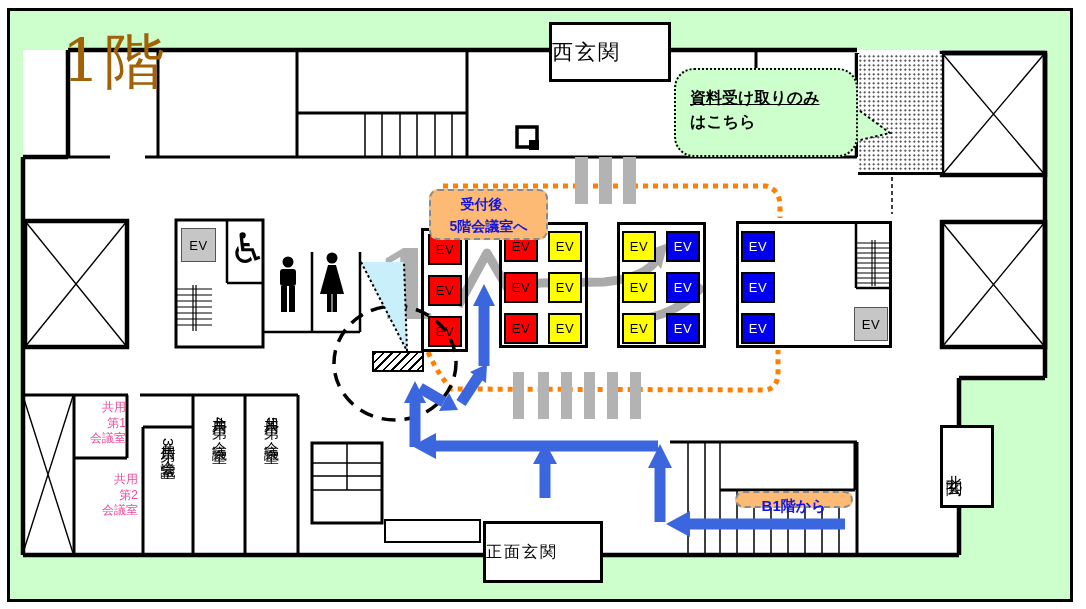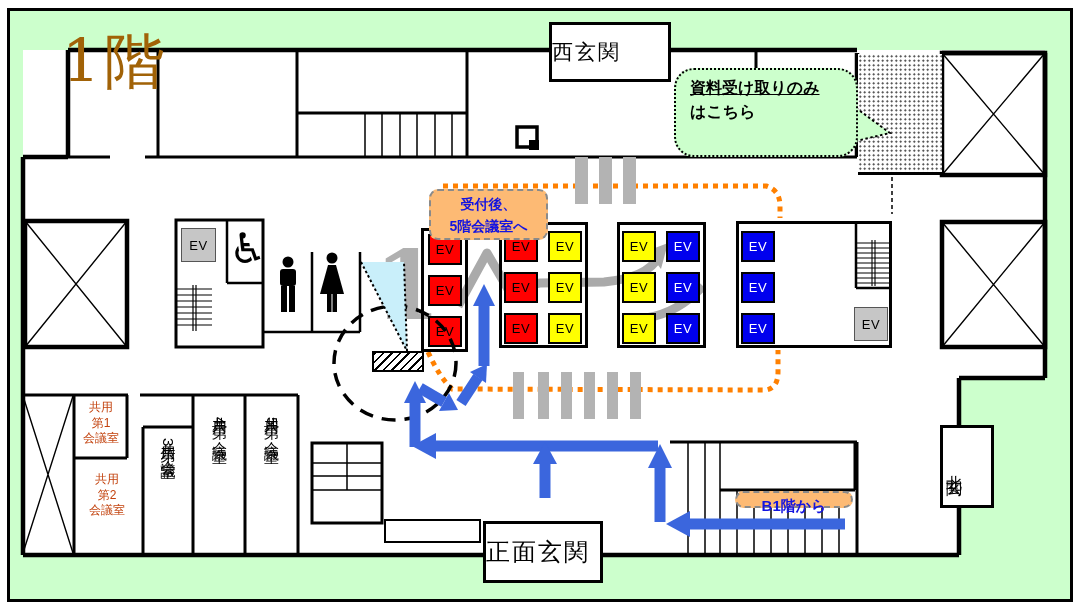--- a/index.html
+++ b/index.html
@@ -18,21 +18,21 @@
   .ev-yellow{background:#FFFF00;color:#000}
   .ev-blue{background:#0000EE;color:#fff}
   .ev-gray{width:35px;height:34px;background:#C6C6C6;border:1px solid #555;color:#000}
   .dashedbox{background:#fdba74;border:2px dashed #8a8a8a;border-radius:9px;color:#1414E0;font-weight:bold;text-align:center;z-index:6}
   .solidbox{background:#fff;border:3px solid #000;display:flex;align-items:center;justify-content:flex-start;z-index:6;color:#000}
   .bubble{border:2.5px dotted #000;z-index:6;color:#000}
   .desk{background:repeating-linear-gradient(135deg,#000 0,#000 1.5px,#fff 1.5px,#fff 6px);border:2px solid #000}
   .dotted-area{background-image:radial-gradient(circle,#333 .8px,transparent 1.2px);background-size:4.5px 4.5px;background-color:#fff;border-bottom:3px solid #000}
   .floor-label{font-family:"DejaVu Serif","Liberation Serif",serif;font-size:60px;color:#a16207;letter-spacing:4px}
   .big-num{font-family:"DejaVu Serif","Liberation Serif",serif;font-size:96px;line-height:1;color:#b0b0b0;font-weight:bold}
-  .roomlbl{font-size:12px;line-height:1.3;text-align:center;color:#c2410c}
+  .roomlbl{font-size:12px;line-height:1.3;text-align:right;color:#ec4899}
   .vtext{writing-mode:vertical-rl;font-size:15px;letter-spacing:4px;color:#000}
   .u{text-decoration:underline}
 </style>
 </head>
 <body>
 
 <div id="page">
 
   <div class="abs green-bg"></div>
 
@@ -196,28 +196,28 @@
     <path d="M361,262 L407,351 L404,262" fill="#C9EFFA" stroke="#000" stroke-width="2" stroke-dasharray="2.5,2.5"></path>
     <path d="M856,108 L890,133 L856,141" fill="#CCFFCC" stroke="#000" stroke-width="2" stroke-dasharray="2.5,2.5"></path>
   </svg>
 
   <div class="abs solidbox" style="left:549px;top:22px;width:122px;height:60px;font-size:21px;letter-spacing:2px">
       <span>西玄関</span>
     </div>
   <div class="abs solidbox" style="left:940px;top:425px;width:54px;height:83px">
       <span class="vtext" style="font-size:16px;letter-spacing:3px">北玄関</span>
     </div>
-  <div class="abs solidbox" style="left:483px;top:521px;width:120px;height:62px;font-size:24px;letter-spacing:2px">
+  <div class="abs solidbox" style="left:483px;top:521px;width:120px;height:62px;font-size:16px;letter-spacing:2px">
       <span>正面玄関</span>
     </div>
 
   <div class="abs dashedbox" style="left:429px;top:189px;width:119px;height:51px;font-size:14px;line-height:1.55;padding-top:3px">
     <div>受付後、</div>
     <div>5階会議室へ</div>
   </div>
   <div class="abs dashedbox" style="left:735px;top:491px;width:118px;height:17px;font-size:15px;line-height:26px"><span>B1階から</span></div>
 
-  <div class="abs bubble" style="left:674px;top:68px;width:184px;height:89px;background:#CCFFCC;border-radius:20px;padding:6px 0 0 14px;font-size:16px;font-weight:bold;line-height:1.5">
+  <div class="abs bubble" style="left:674px;top:68px;width:184px;height:89px;background:#CCFFCC;border-radius:20px;padding:16px 0 0 14px;font-size:16px;font-weight:bold;line-height:1.5">
     <div><span class="u">資料受け取りのみ</span></div>
     <div>はこちら</div>
   </div>
 
 </div>
 
 </body></html>

